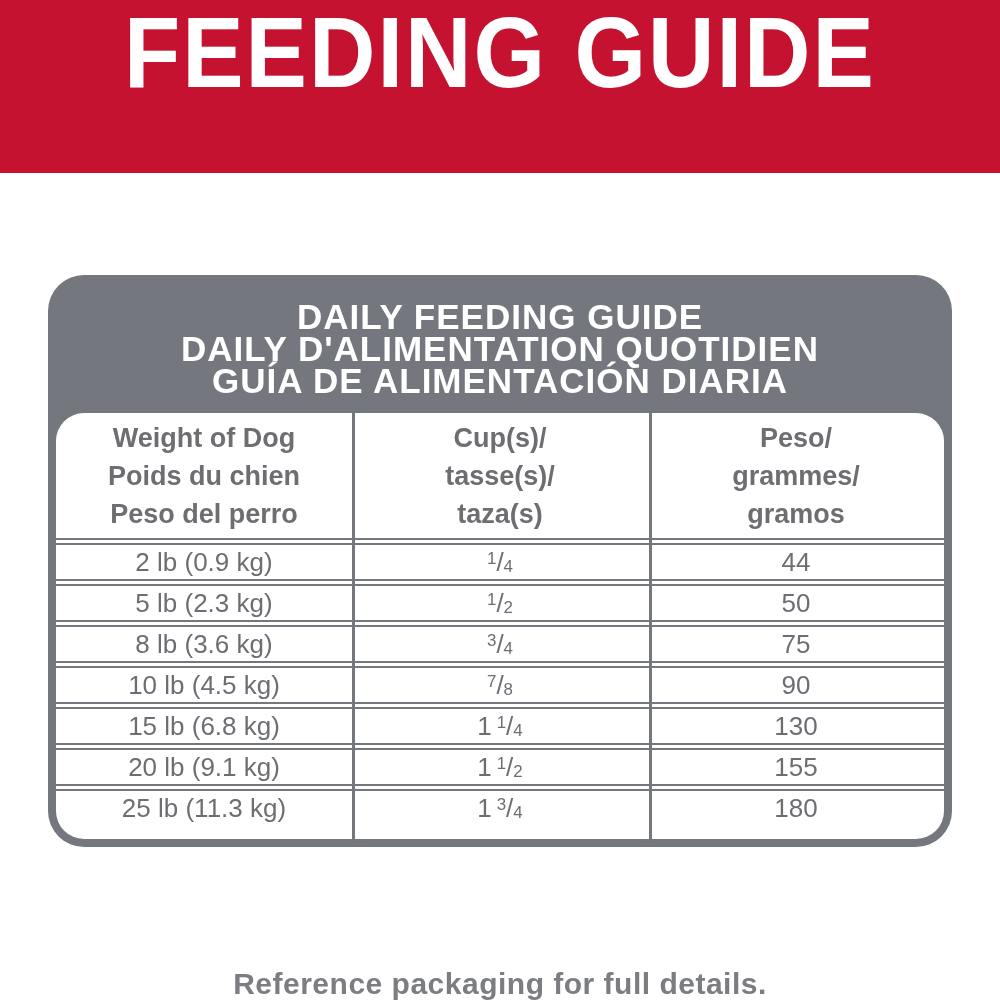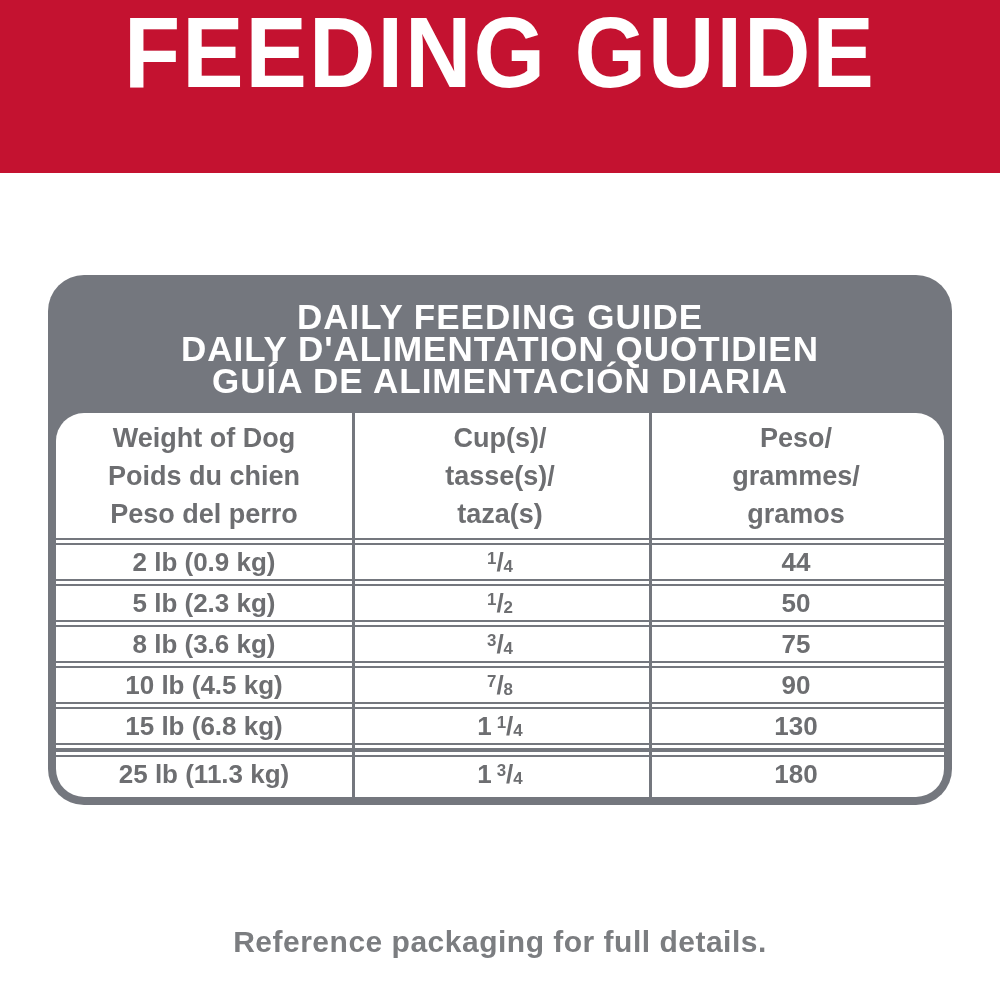--- a/index.html
+++ b/index.html
@@ -51,21 +51,21 @@
     font-size: 35px;
     line-height: 32px;
     letter-spacing: 1px;
     padding: 26px 0 16px 0;
   }
   .white-area {
     position: relative;
     background: var(--white);
     border-radius: 28px;
     overflow: hidden;
-    padding-bottom: 6px;
+    padding-bottom: 14px;
   }
   .vline {
     position: absolute;
     top: 0; bottom: 0;
     width: 3px;
     background: var(--line-gray);
   }
   .vline-1 { left: 33.3%; }
   .vline-2 { left: 66.8%; }
 
@@ -89,21 +89,21 @@
   }
   .row {
     display: grid;
     grid-template-columns: 1fr 1fr 1fr;
     align-items: center;
     text-align: center;
     height: 34px;
     color: var(--text-gray);
     font-size: 26px;
   }
-  .cell { white-space: nowrap; font-weight: bold; }
+  .cell { white-space: nowrap; }
   .cups .whole:not(:empty) { margin-right: 5px; }
   .frac .num { font-size: 65%; vertical-align: 0.42em; }
   .frac .slash { font-size: 100%; }
   .frac .den { font-size: 65%; vertical-align: -0.04em; }
 
   
   .note {
     margin-top: 120px;
     text-align: center;
     color: var(--note-gray);
@@ -181,20 +181,25 @@
   </div>
   <div class="hsep"></div>
 
   <div class="row">
     <div class="cell weight">15 lb (6.8 kg)</div>
     <div class="cell cups"><span class="whole">1</span><span class="frac"><span class="num">1</span><span class="slash">/</span><span class="den">4</span></span></div>
     <div class="cell grams">130</div>
   </div>
   <div class="hsep"></div>
 
+  <div class="row">
+    <div class="cell weight">20 lb (9.1 kg)</div>
+    <div class="cell cups"><span class="whole">1</span><span class="frac"><span class="num">1</span><span class="slash">/</span><span class="den">2</span></span></div>
+    <div class="cell grams">155</div>
+  </div>
   <div class="hsep"></div>
 
   <div class="row">
     <div class="cell weight">25 lb (11.3 kg)</div>
     <div class="cell cups"><span class="whole">1</span><span class="frac"><span class="num">3</span><span class="slash">/</span><span class="den">4</span></span></div>
     <div class="cell grams">180</div>
   </div>
 
 </div>
     </div>

